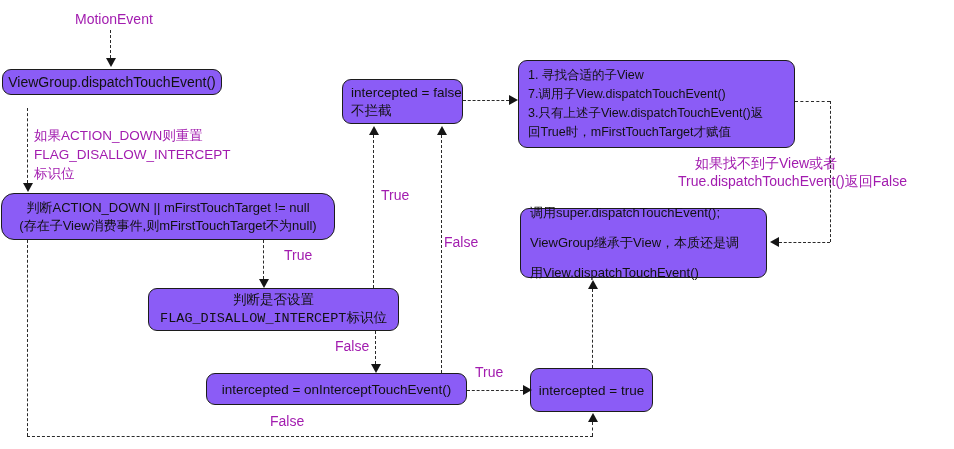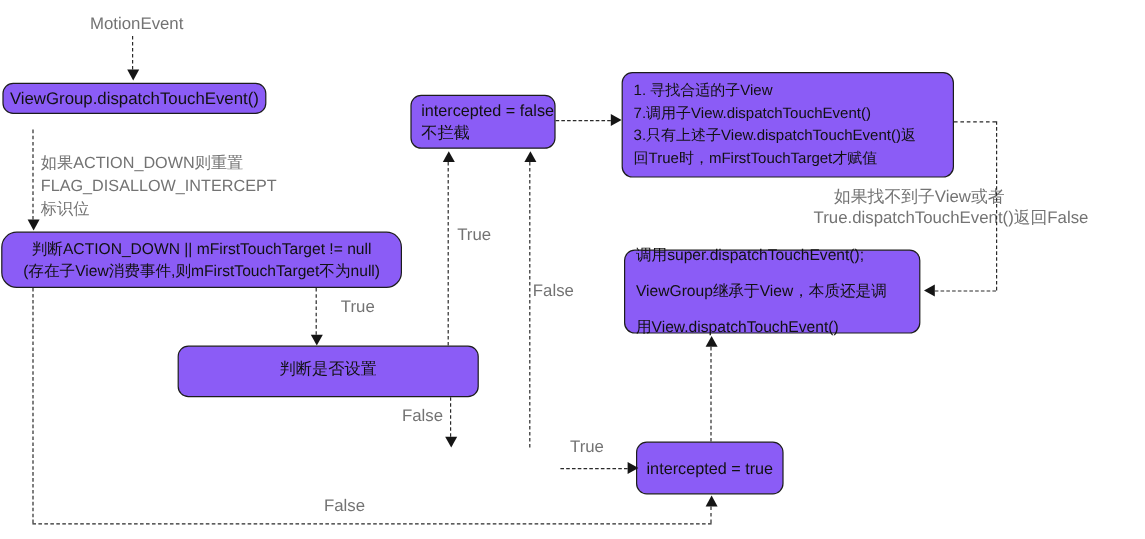--- a/index.html
+++ b/index.html
@@ -9,21 +9,21 @@
     overflow:hidden;
   }
   .node{
     position:absolute;box-sizing:border-box;background:#8b5cf6;
     border:1.8px solid #1c1c1c;border-radius:9px;
     display:flex;flex-direction:column;justify-content:center;
   }
   .node.center{align-items:center;text-align:center;}
   .node.leftal{align-items:flex-start;text-align:left;padding:3px 8px;}
   .node .ln{white-space:nowrap;}
-  .lbl{position:absolute;white-space:nowrap;color:#737373;}
+  .lbl{position:absolute;white-space:nowrap;color:#a21caf;}
   .vline{position:absolute;width:0;border-left:1.8px dashed #2a2a2a;}
   .hline{position:absolute;height:0;border-top:1.8px dashed #2a2a2a;}
   .arr{position:absolute;width:0;height:0;}
   .arr.down{border-left:5px solid transparent;border-right:5px solid transparent;border-top:9px solid #151515;}
   .arr.up{border-left:5px solid transparent;border-right:5px solid transparent;border-bottom:9px solid #151515;}
   .arr.right{border-top:5px solid transparent;border-bottom:5px solid transparent;border-left:9px solid #151515;}
   .arr.left{border-top:5px solid transparent;border-bottom:5px solid transparent;border-right:9px solid #151515;}
 </style>
 </head>
 <body>
@@ -59,22 +59,26 @@
     <div class="ln">ViewGroup.dispatchTouchEvent()</div>
   </div>
 
   <div class="node center" style="left:1px;top:193px;width:334px;height:47px;font-size:13px;line-height:18px;border-radius:13px;">
     <div class="ln">判断ACTION_DOWN || mFirstTouchTarget != null</div>
     <div class="ln">(存在子View消费事件,则mFirstTouchTarget不为null)</div>
   </div>
 
   <div class="node center" style="left:148px;top:288px;width:251px;height:43px;font-size:13.5px;line-height:18px;font-family:Liberation Mono, monospace;">
     <div class="ln">判断是否设置</div>
+    <div class="ln">FLAG_DISALLOW_INTERCEPT标识位</div>
   </div>
 
+  <div class="node center" style="left:206px;top:373px;width:261px;height:32px;font-size:13.5px;">
+    <div class="ln">intercepted = onInterceptTouchEvent()</div>
+  </div>
 
   <div class="node center" style="left:530px;top:368px;width:123px;height:44px;font-size:13.5px;">
     <div class="ln">intercepted = true</div>
   </div>
 
   <div class="node leftal" style="left:342px;top:79px;width:121px;height:45px;font-size:13.5px;line-height:18px;">
     <div class="ln">intercepted = false</div>
     <div class="ln">不拦截</div>
   </div>
 

